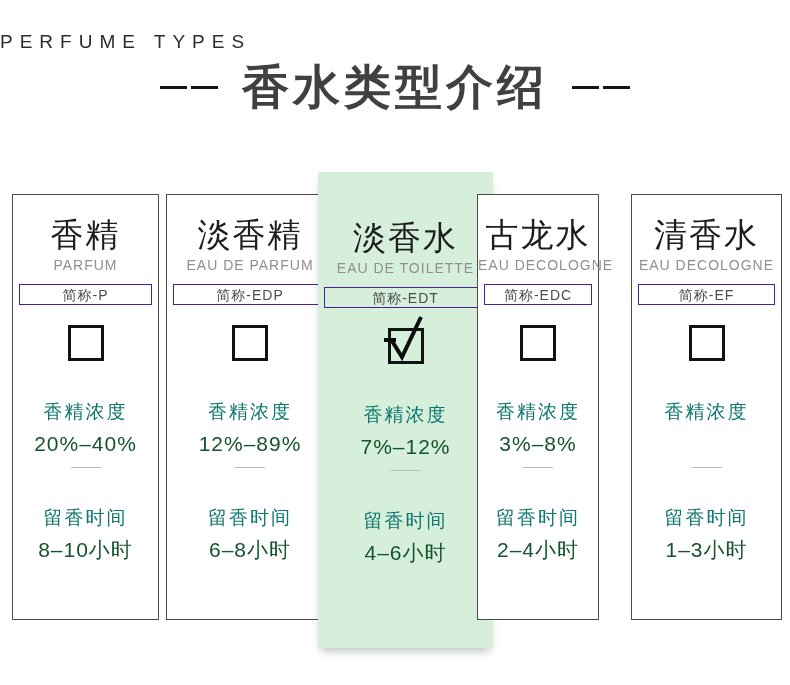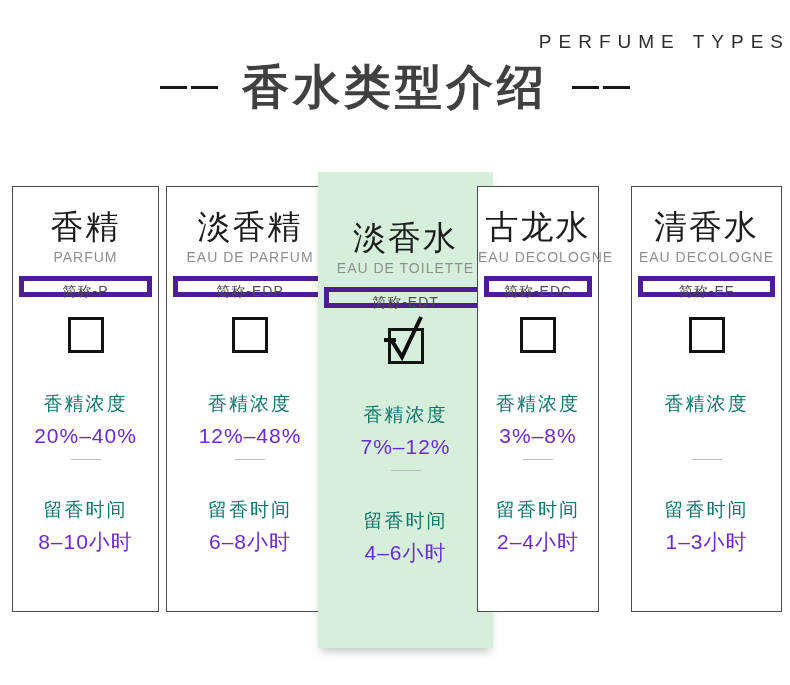--- a/index.html
+++ b/index.html
@@ -11,21 +11,21 @@
     background: #ffffff;
     overflow: hidden;
     font-family: "Liberation Sans", "DejaVu Sans", sans-serif;
     color: #1c1c1c;
   }
 
   
   .eyebrow {
     position: absolute;
     top: 31px; left: 0; right: 0;
-    text-align: right;
+    text-align: left;
     font-size: 19px;
     letter-spacing: 7px;
     color: #2c2c2c;
     font-weight: 400;
   }
   .title-row {
     position: absolute;
     top: 58px; left: 0; right: 0;
     display: flex;
     justify-content: center;
@@ -43,21 +43,21 @@
   .dashes { display: flex; gap: 4px; }
   .dashes i {
     display: block;
     width: 27px; height: 3px;
     background: #161616;
   }
 
   
   .col {
     position: absolute;
-    top: 186px;
+    top: 194px;
     height: 426px;
     background: #ffffff;
     border: 1px solid #4b4b4b;
     --off: 0px;
   }
   .col.highlight {
     top: 172px;
     height: 476px;
     background: var(--highlight-bg, #d6efdb);
     border: none;
@@ -84,21 +84,21 @@
     line-height: 15px;
     letter-spacing: 1px;
     color: #8f8f8f;
     white-space: nowrap;
   }
   .abbr {
     top: calc(89px + var(--off));
     left: 6px; right: 6px;
     height: 21px;
     line-height: 20px;
-    border: 5px solid #4c1d95;
+    border: 1px solid #4c1d95;
     font-size: 14px;
     color: #4c4c4c;
     letter-spacing: 1px;
   }
   .checkbox {
     top: calc(130px + var(--off));
     left: 50%; right: auto;
     width: 30px; height: 30px;
     margin-left: -18px;
     border: 3px solid #121212;
@@ -116,21 +116,21 @@
     font-size: 19px;
     line-height: 24px;
     letter-spacing: 2px;
     color: #0f766e;
     white-space: nowrap;
   }
   .val {
     font-size: 21px;
     line-height: 25px;
     letter-spacing: 1px;
-    color: #6d28d9;
+    color: #14532d;
     white-space: nowrap;
   }
   .conc-lbl { top: calc(205px + var(--off)); }
   .conc-val { top: calc(236px + var(--off)); }
   .divider {
     top: calc(272px + var(--off));
     left: 50%; right: auto;
     width: 30px; height: 0;
     margin-left: -15px;
     border-top: 1px solid #b9b9b9;
@@ -182,21 +182,21 @@
     </section>
 
     <section class="col col-1">
       <h2 class="name-cn">淡香精</h2>
       <div class="name-en">EAU DE PARFUM</div>
       <div class="abbr">简称-EDP</div>
       <div class="checkbox" data-checked="false">
         
       </div>
       <div class="lbl conc-lbl">香精浓度</div>
-      <div class="val conc-val">12%–48%</div>
+      <div class="val conc-val">12%–89%</div>
       <div class="divider"></div>
       <div class="lbl time-lbl">留香时间</div>
       <div class="val time-val">6–8小时</div>
     </section>
 
     <section class="col col-2 highlight">
       <h2 class="name-cn">淡香水</h2>
       <div class="name-en">EAU DE TOILETTE</div>
       <div class="abbr">简称-EDT</div>
       <div class="checkbox" data-checked="true">

